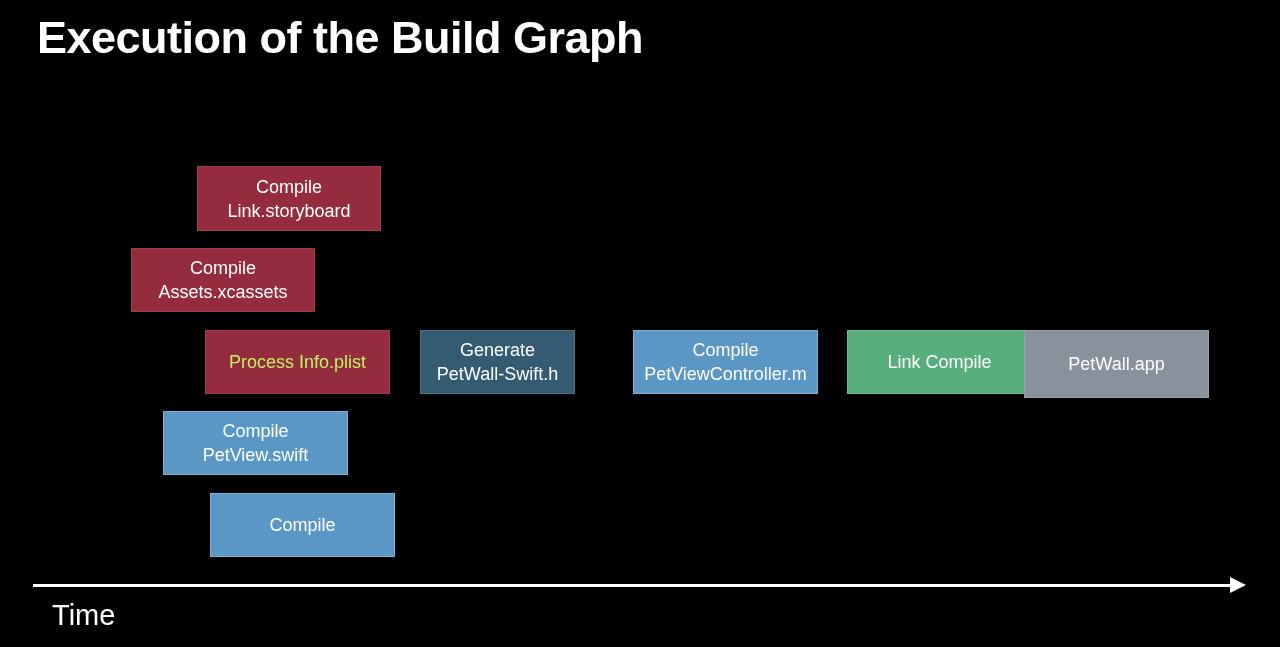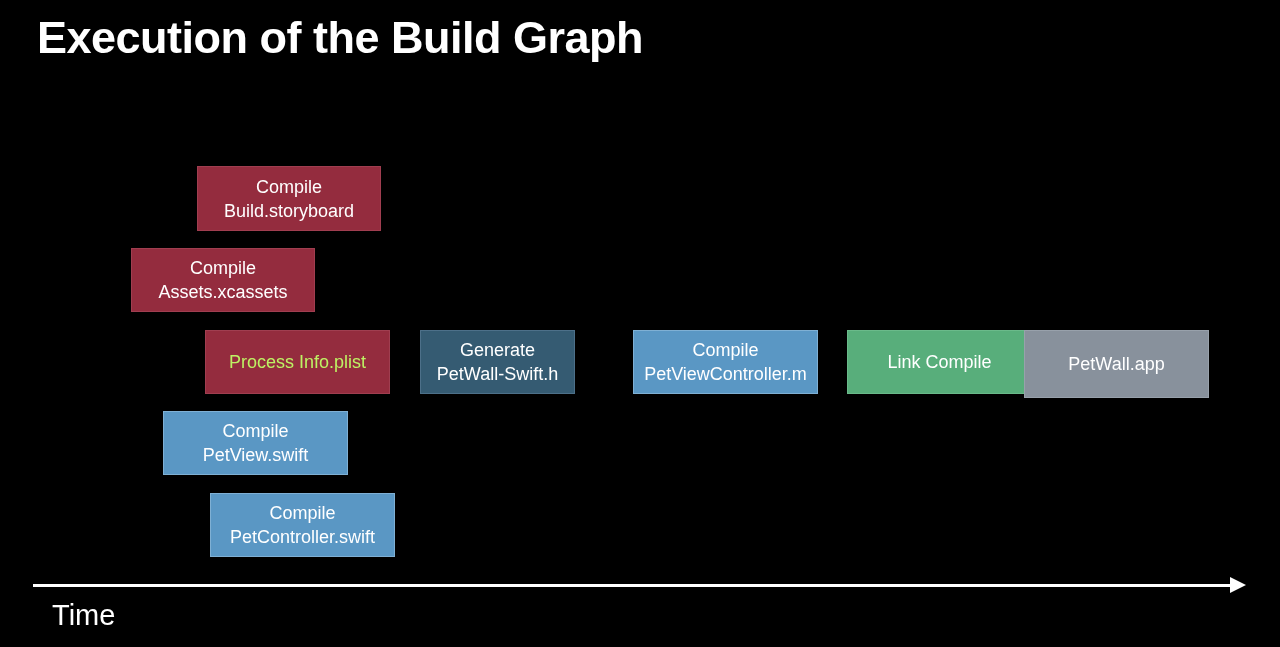--- a/index.html
+++ b/index.html
@@ -71,21 +71,21 @@
   }
 </style>
 </head>
 <body>
 
 <div class="slide" style="background: rgb(0, 0, 0);">
   <div class="title" style="color: rgb(255, 255, 255);">Execution of the Build Graph</div>
   <div class="tasks">
       <div class="task" style="left: 197px; top: 166px; width: 184px; height: 65px; background: rgb(148, 44, 62); border: 1.5px solid rgb(160, 62, 80); color: rgb(255, 255, 255);">
         <span class="task-line">Compile</span>
-        <span class="task-line">Build.storyboard</span>
+        <span class="task-line">Link.storyboard</span>
       </div>
       <div class="task" style="left: 131px; top: 248px; width: 184px; height: 64px; background: rgb(148, 44, 62); border: 1.5px solid rgb(160, 62, 80); color: rgb(255, 255, 255);">
         <span class="task-line">Compile</span>
         <span class="task-line">Assets.xcassets</span>
       </div>
       <div class="task" style="left: 205px; top: 330px; width: 185px; height: 64px; background: rgb(148, 44, 62); border: 1.5px solid rgb(160, 62, 80); color: #bef264;">
         <span class="task-line">Process Info.plist</span>
       </div>
       <div class="task" style="left: 420px; top: 330px; width: 155px; height: 64px; background: rgb(53, 91, 114); border: 1.5px solid rgb(77, 112, 137); color: rgb(255, 255, 255);">
         <span class="task-line">Generate</span>
@@ -100,21 +100,20 @@
       </div>
       <div class="task" style="left: 1024px; top: 330px; width: 185px; height: 68px; background: rgb(136, 145, 156); border: 1.5px solid rgb(152, 161, 171); color: rgb(255, 255, 255);">
         <span class="task-line">PetWall.app</span>
       </div>
       <div class="task" style="left: 163px; top: 411px; width: 185px; height: 64px; background: rgb(90, 151, 196); border: 1.5px solid rgb(127, 176, 212); color: rgb(255, 255, 255);">
         <span class="task-line">Compile</span>
         <span class="task-line">PetView.swift</span>
       </div>
       <div class="task" style="left: 210px; top: 493px; width: 185px; height: 64px; background: rgb(90, 151, 196); border: 1.5px solid rgb(127, 176, 212); color: rgb(255, 255, 255);">
         <span class="task-line">Compile</span>
-        <span class="task-line">PetController.swift</span>
       </div>
     </div>
   <div>
     <div class="axis-line" style="left: 33px; top: 583.5px; width: 1199px; background: rgb(255, 255, 255);"></div>
     <div class="axis-head" style="left: 1230px; top: 577px; border-left: 16px solid rgb(255, 255, 255);"></div>
     <div class="axis-label">Time</div>
   </div>
 </div>
 
 </body></html>

